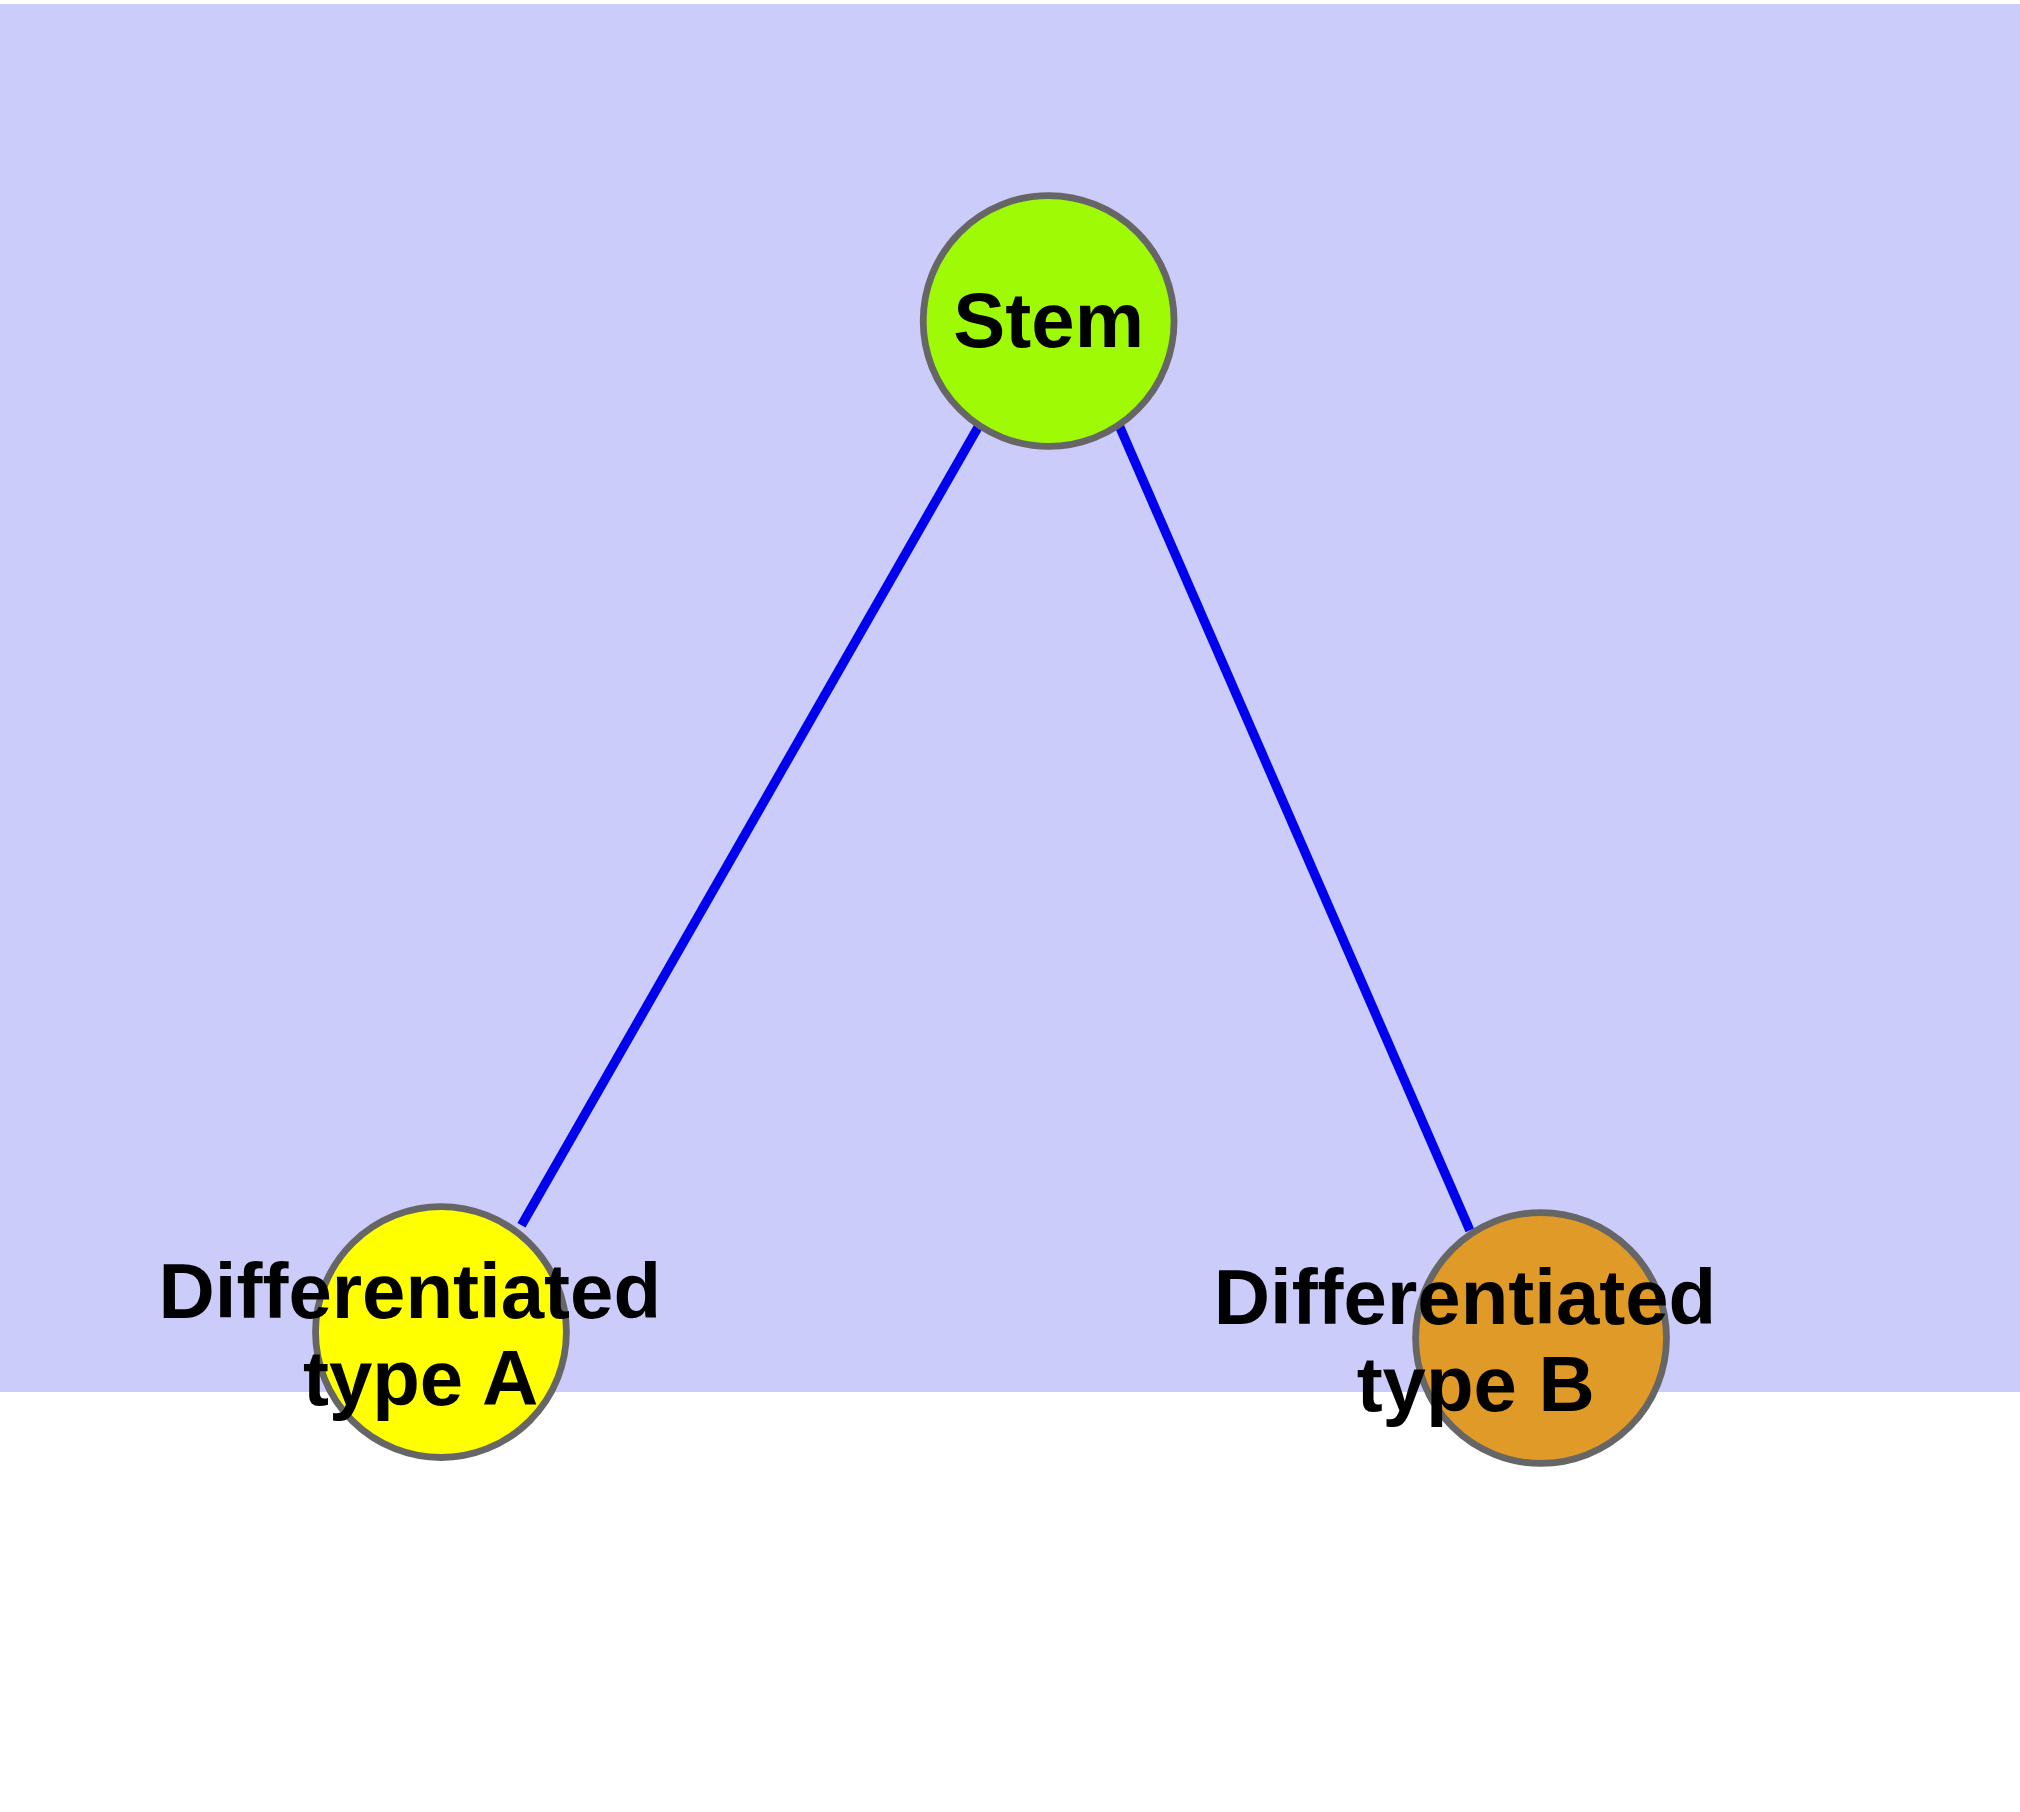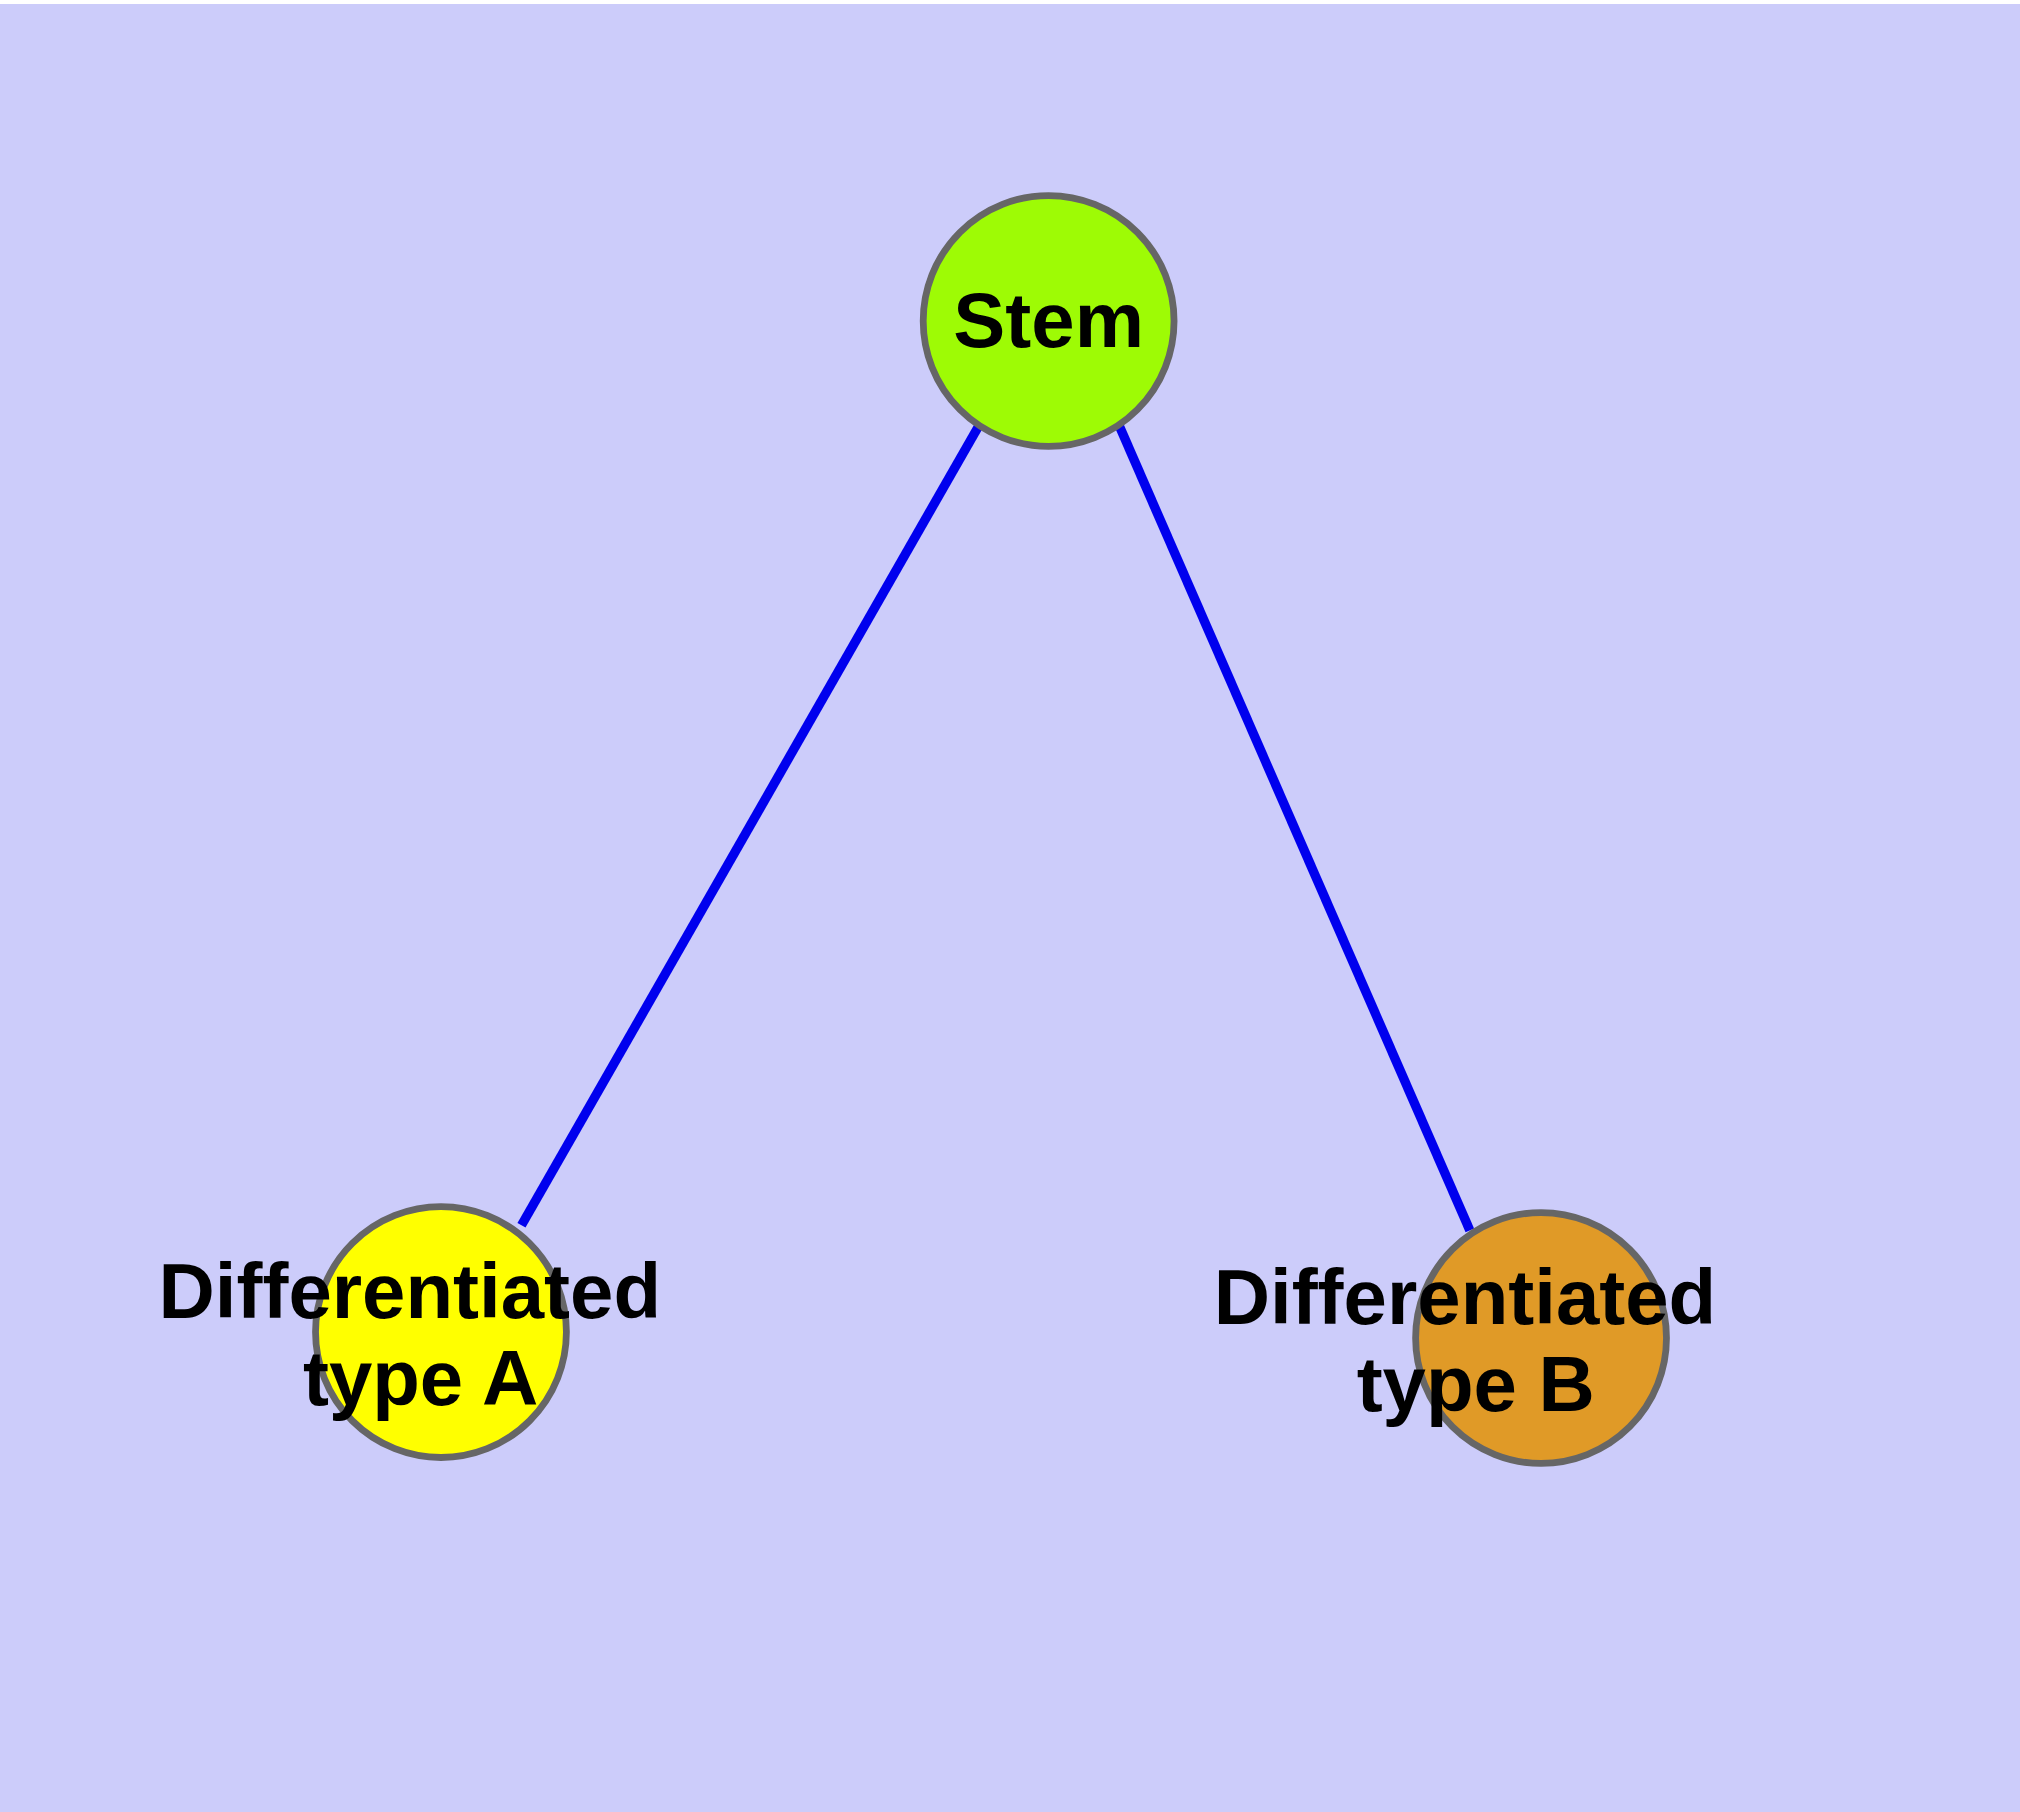--- a/index.html
+++ b/index.html
@@ -9,21 +9,21 @@
   }
   body {
     width: 2021px;
     height: 1812px;
     overflow: hidden;
     font-family: "Liberation Sans", sans-serif;
   }
   #graph-canvas {
     position: relative;
     width: 2021px;
-    height: 1812px;
+    height: 1392px;
     background: #ccccfa;
     box-sizing: border-box;
     border-top: 4.2px solid #ffffff;
   }
   #graph-svg {
     position: absolute;
     left: 0;
     top: 0;
     width: 2021px;
     height: 1812px;

